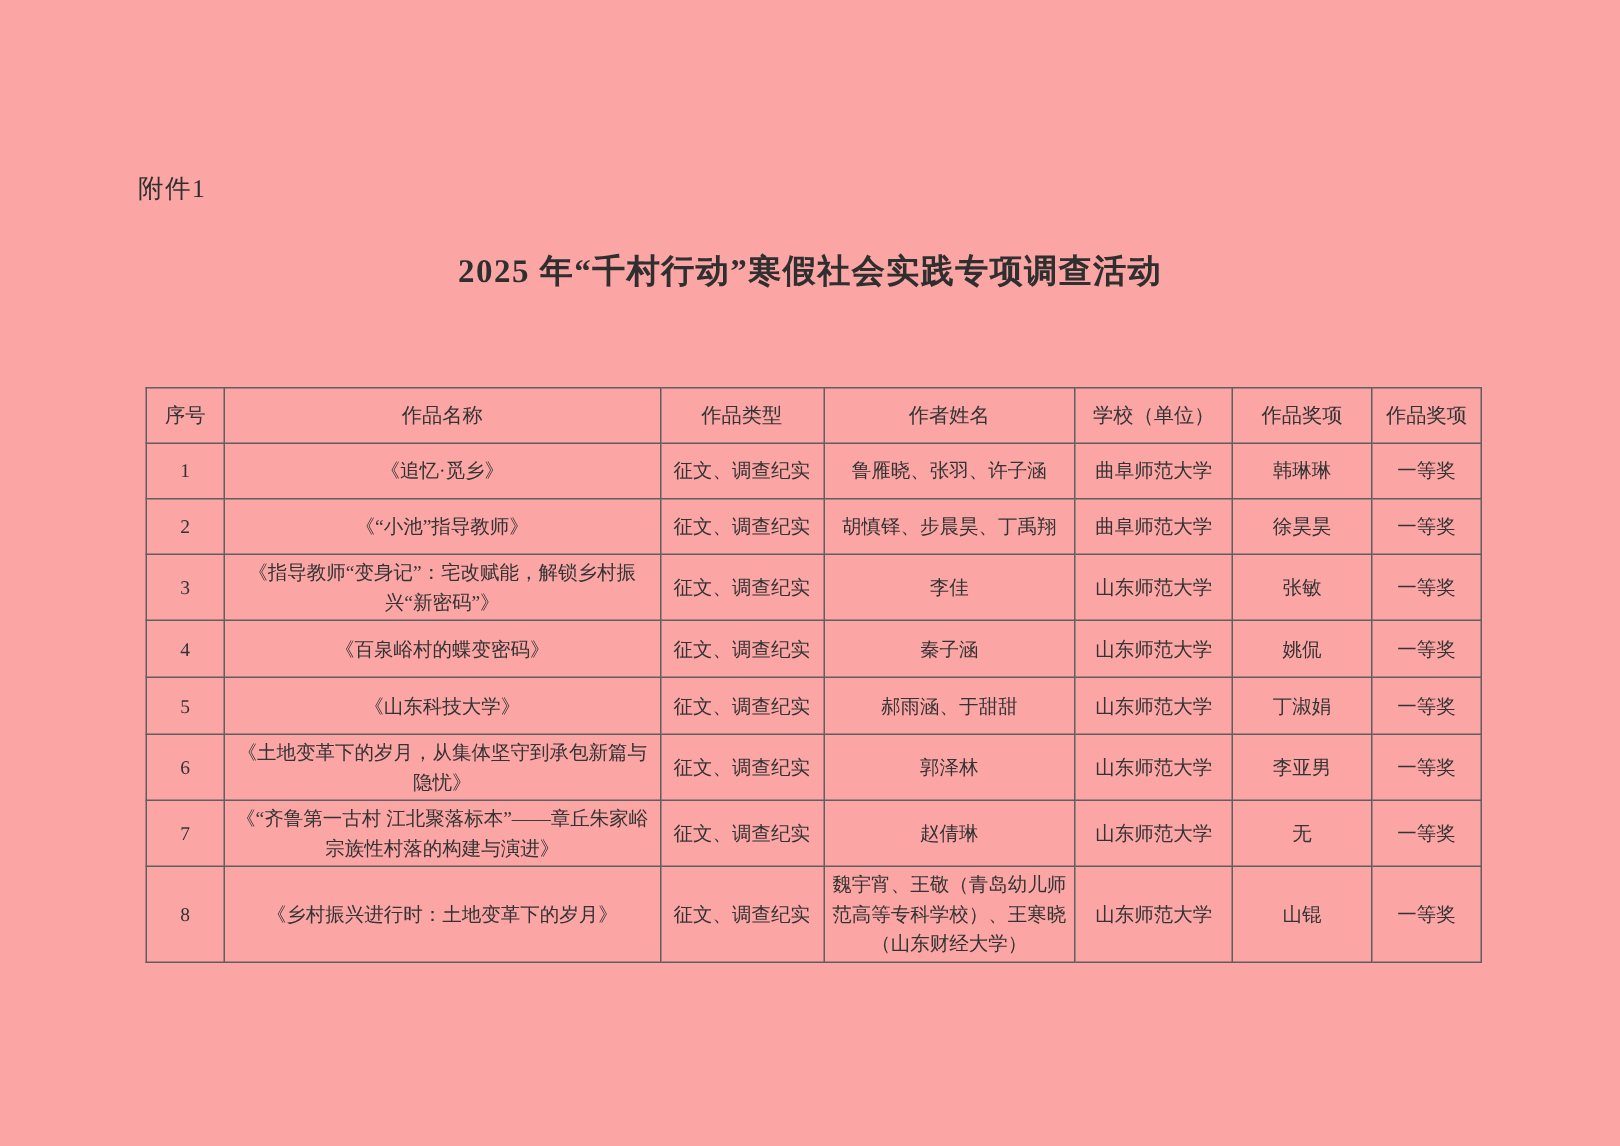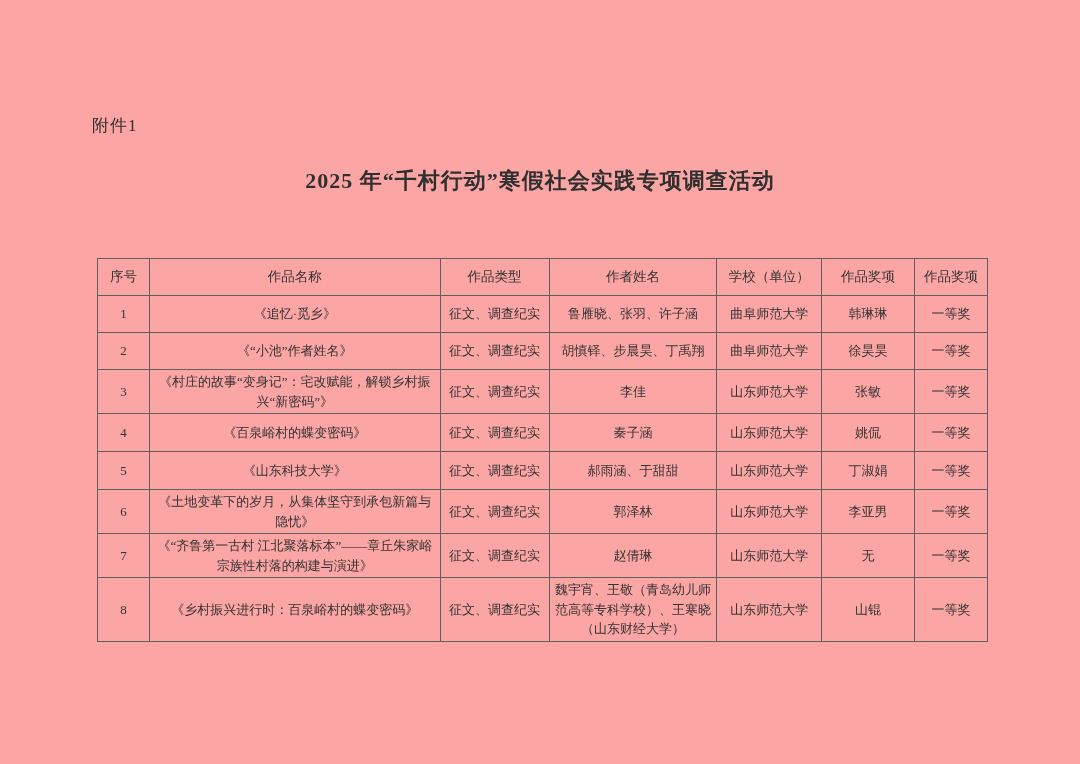--- a/index.html
+++ b/index.html
@@ -105,30 +105,30 @@
           <td>1</td>
           <td>《追忆·觅乡》</td>
           <td>征文、调查纪实</td>
           <td>鲁雁晓、张羽、许子涵</td>
           <td>曲阜师范大学</td>
           <td>韩琳琳</td>
           <td>一等奖</td>
         </tr>
         <tr style="height: 37px;">
           <td>2</td>
-          <td>《“小池”作者姓名》</td>
+          <td>《“小池”指导教师》</td>
           <td>征文、调查纪实</td>
           <td>胡慎铎、步晨昊、丁禹翔</td>
           <td>曲阜师范大学</td>
           <td>徐昊昊</td>
           <td>一等奖</td>
         </tr>
         <tr style="height: 38px;">
           <td>3</td>
-          <td>《村庄的故事“变身记”：宅改赋能，解锁乡村振兴“新密码”》</td>
+          <td>《指导教师“变身记”：宅改赋能，解锁乡村振兴“新密码”》</td>
           <td>征文、调查纪实</td>
           <td>李佳</td>
           <td>山东师范大学</td>
           <td>张敏</td>
           <td>一等奖</td>
         </tr>
         <tr style="height: 38px;">
           <td>4</td>
           <td>《百泉峪村的蝶变密码》</td>
           <td>征文、调查纪实</td>
@@ -159,21 +159,21 @@
           <td>7</td>
           <td>《“齐鲁第一古村 江北聚落标本”——章丘朱家峪宗族性村落的构建与演进》</td>
           <td>征文、调查纪实</td>
           <td>赵倩琳</td>
           <td>山东师范大学</td>
           <td>无</td>
           <td>一等奖</td>
         </tr>
         <tr style="height: 61px;">
           <td>8</td>
-          <td>《乡村振兴进行时：百泉峪村的蝶变密码》</td>
+          <td>《乡村振兴进行时：土地变革下的岁月》</td>
           <td>征文、调查纪实</td>
           <td>魏宇宵、王敬（青岛幼儿师范高等专科学校）、王寒晓（山东财经大学）</td>
           <td>山东师范大学</td>
           <td>山锟</td>
           <td>一等奖</td>
         </tr>
       </tbody>
   </table>
 </div>
 

